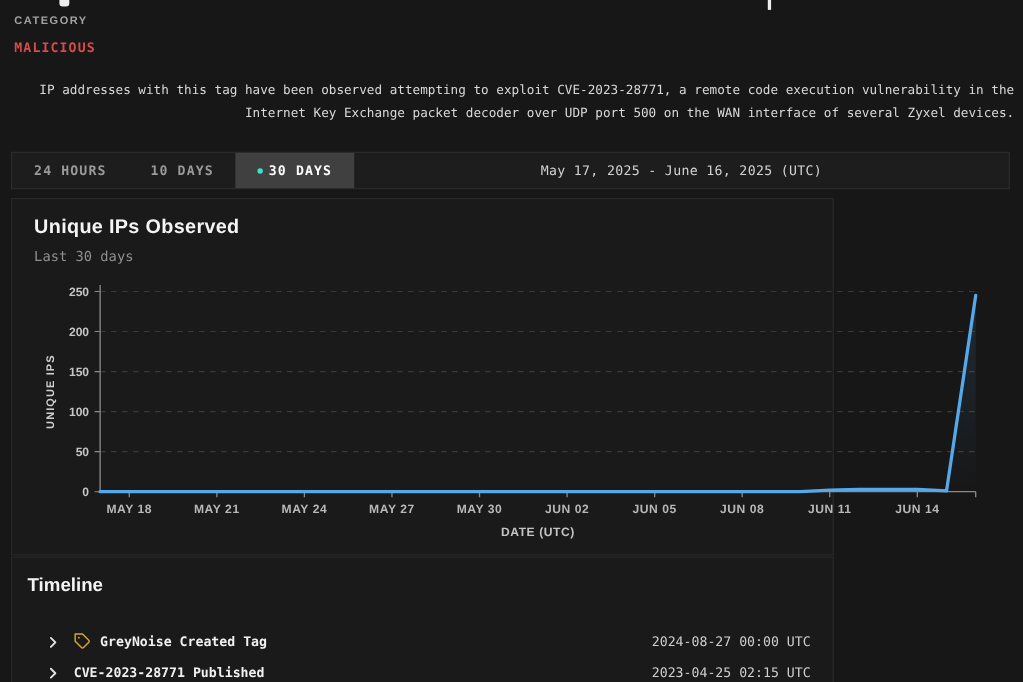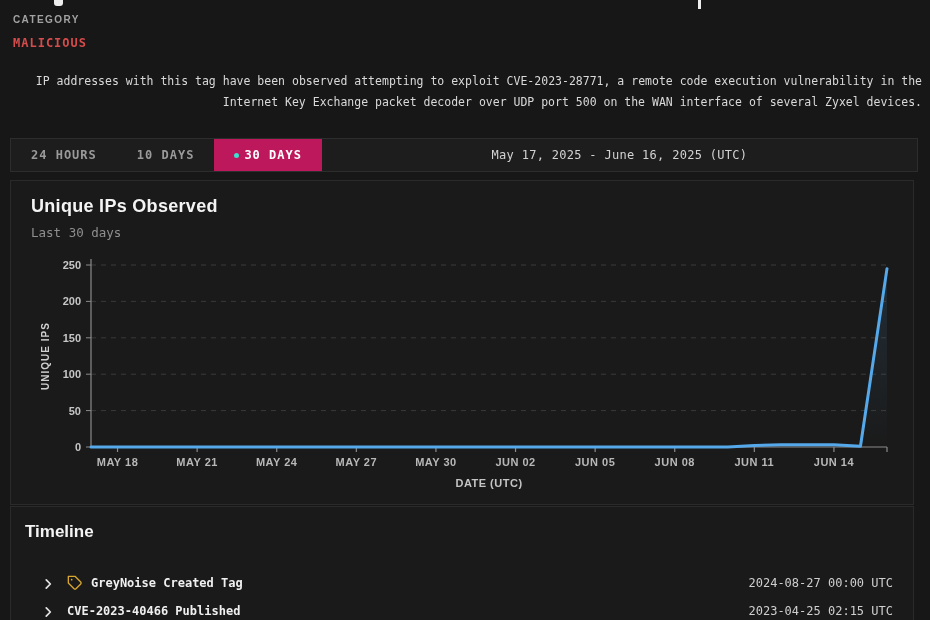--- a/index.html
+++ b/index.html
@@ -18,26 +18,26 @@
                 font-size:13px; font-weight:bold; color:#ececec; }
   .malicious { color:#d64c4c; font-size:12px; letter-spacing:1px; margin-top:11px; }
 
   .description { position:absolute; left:10px; top:71px; width:912px;
                  font-size:11.5px; line-height:21px; color:#d9d9d9;text-align:right; }
 
   .tabbar { position:absolute; left:10px; top:138px; width:908px; height:34px;
             background:#1d1d1d; border:1px solid #2d2d2d; display:flex; align-items:stretch;justify-content:space-between; }
   .tab { display:flex; align-items:center; padding:0 20px; font-size:12px; font-weight:bold;
          letter-spacing:1px; color:#9a9a9a; cursor:pointer; }
-  .tab.selected { background:#be185d; color:#ffffff; }
+  .tab.selected { background:#404040; color:#ffffff; }
   .tab-dot { width:5px; height:5px; border-radius:50%; background:#3ee0cf; margin-right:5px; }
   .range { flex:1; display:flex; align-items:center; justify-content:center;
            font-size:12px; color:#d2d2d2; letter-spacing:.3px; }
 
-  .card { position:absolute; left:10px; width:904px; background:#1a1a1a; border:1px solid #2a2a2a; }
+  .card { position:absolute; left:10px; width:748px; background:#1a1a1a; border:1px solid #2a2a2a; }
   #chart-card { top:180px; height:325px; }
   #timeline-card { top:506px; height:130px; }
 
   .chart-title { position:absolute; left:20px; top:15px; font-family:"Liberation Sans",sans-serif;
                  font-size:18px; font-weight:700; letter-spacing:.3px; color:#f4f4f4; }
   .chart-sub { position:absolute; left:20px; top:44px; font-size:12.5px; color:#8f8f8f; }
   #chart-svg { position:absolute; left:10px; top:70px; }
 
   .tl-title { position:absolute; left:14px; top:15px; font-family:"Liberation Sans",sans-serif;
               font-size:17px; font-weight:700; color:#f4f4f4; }
@@ -149,17 +149,17 @@
             <path d="M20.59 13.41l-7.17 7.17a2 2 0 0 1-2.83 0L2 12V2h10l8.59 8.59a2 2 0 0 1 0 2.82z"></path>
             <circle cx="7" cy="7" r="1.3" fill="#d9a62e" stroke="none"></circle>
           </svg></span>
         <span class="lbl">GreyNoise Created Tag</span>
         <span class="ts">2024-08-27 00:00 UTC</span>
       </div>
       <div class="t-row">
         <span class="chev"><svg width="14" height="14" viewBox="0 0 24 24" fill="none" stroke="#e2e2e2" stroke-width="3" stroke-linecap="round" stroke-linejoin="round">
             <polyline points="9 5 16 12 9 19"></polyline>
           </svg></span>
-        <span class="lbl">CVE-2023-40466 Published</span>
+        <span class="lbl">CVE-2023-28771 Published</span>
         <span class="ts">2023-04-25 02:15 UTC</span>
       </div>
     </div>
 </div>
 
 </body></html>

